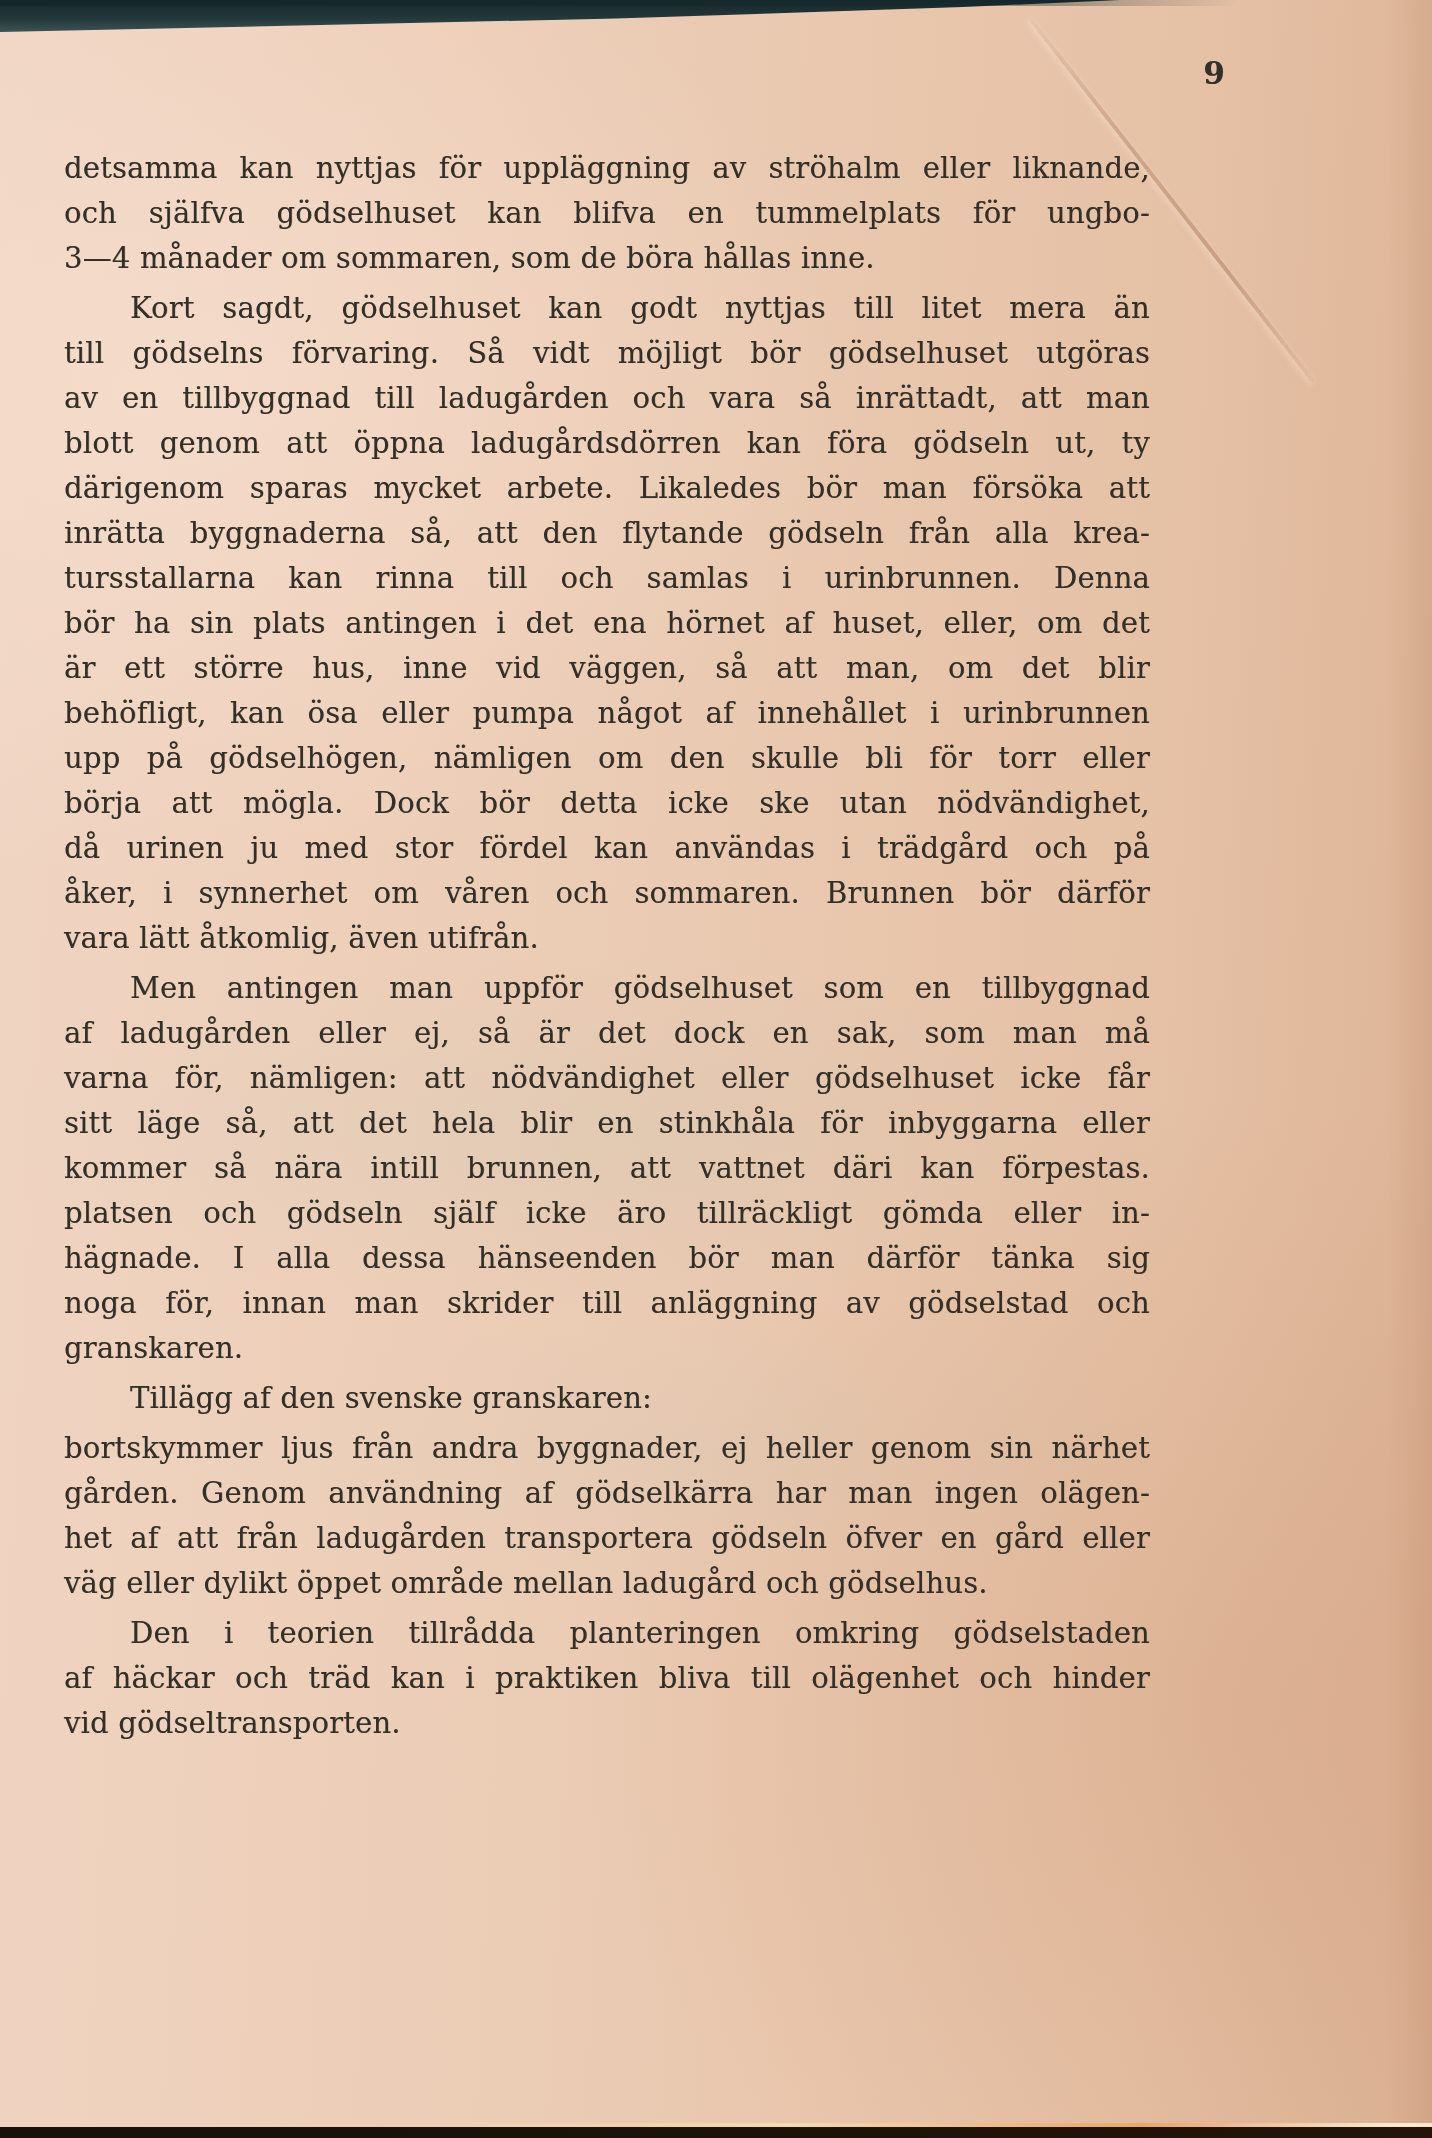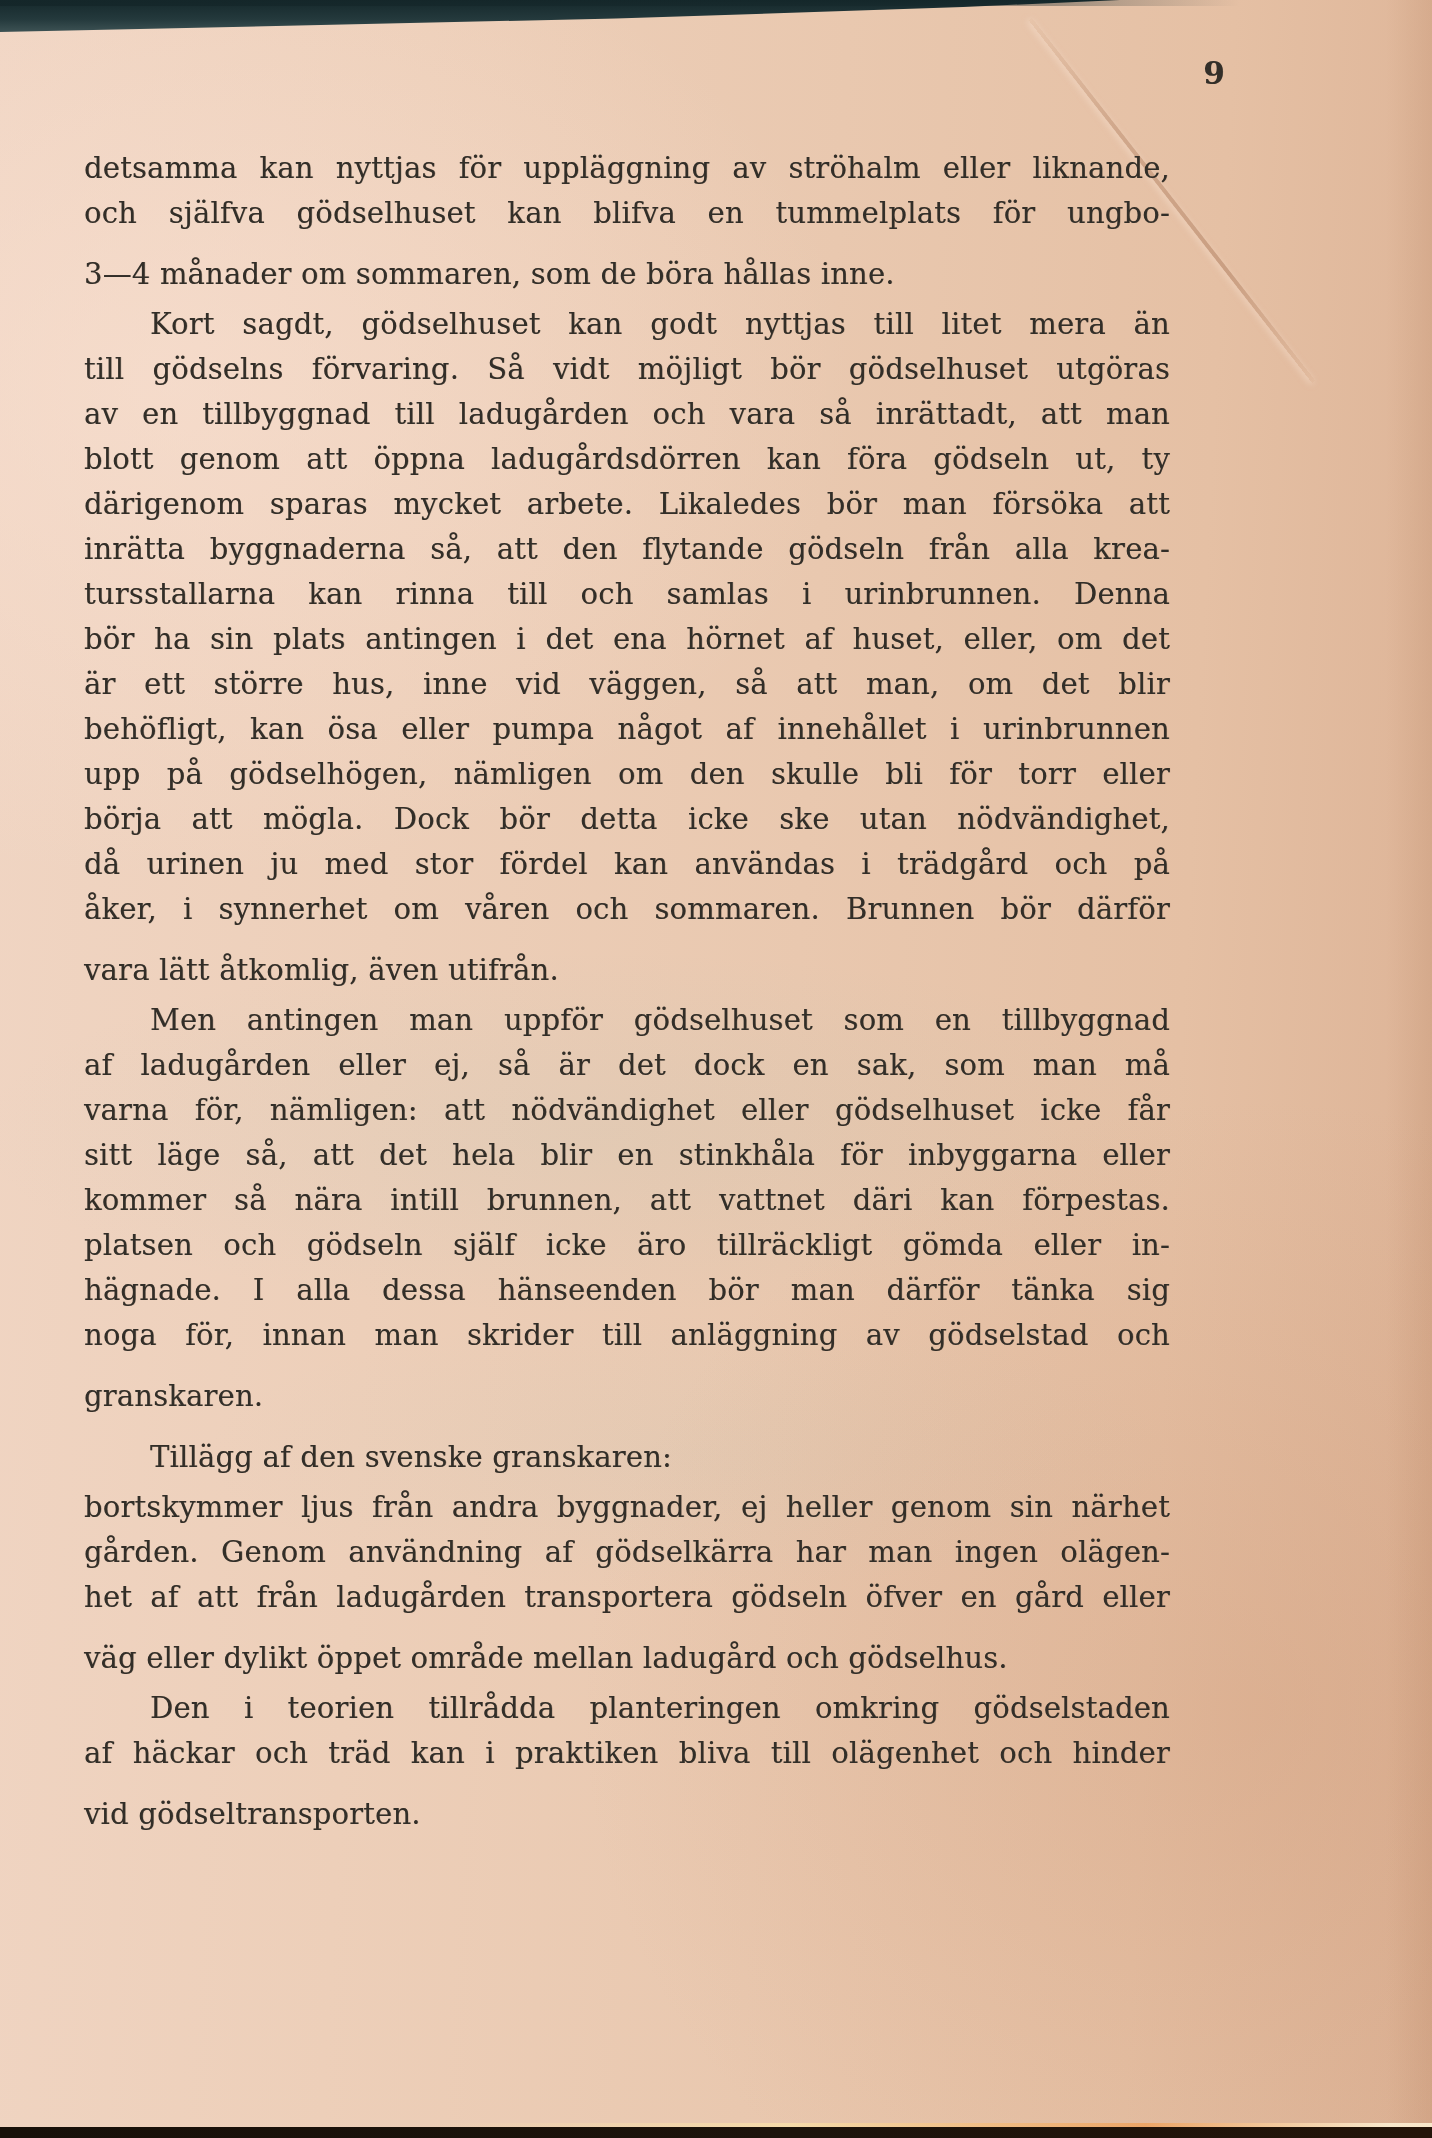--- a/index.html
+++ b/index.html
@@ -49,29 +49,29 @@
     position:absolute; top:0; right:0; width:46px; height:100%;
     background:linear-gradient(90deg, transparent, rgba(170,115,80,0.18));
   }
   .page-number {
     position:absolute; left:1190px; top:55px;
     width:48px; text-align:center;
     font-size:31px; font-weight:700; color:#332f29;
     text-shadow:0.4px 0.4px 0.4px rgba(60,50,40,0.45);
   }
   .text-block {
-    position:absolute; left:84px; top:146px; width:1086px;
+    position:absolute; left:64px; top:146px; width:1086px;
     color:#322e28;
     font-size:29px; line-height:45px;
     letter-spacing:0.2px;
     text-shadow:0.4px 0.4px 0.5px rgba(68,57,45,0.40);
   }
   .paragraph + .paragraph { margin-top:5px; }
   .line { text-align:justify; text-align-last:justify; white-space:normal; }
-  .line.last { text-align-last:left;margin-top:16px; }
+  .line.last { text-align-last:left; }
   .paragraph.indent .line.first { padding-left:66px; }
 </style>
 </head>
 <body>
 
 <div class="page">
   <div class="top-band"></div>
   <div class="top-band-thin"></div>
   <div class="crease"></div>
   <div class="right-edge-shade"></div>

